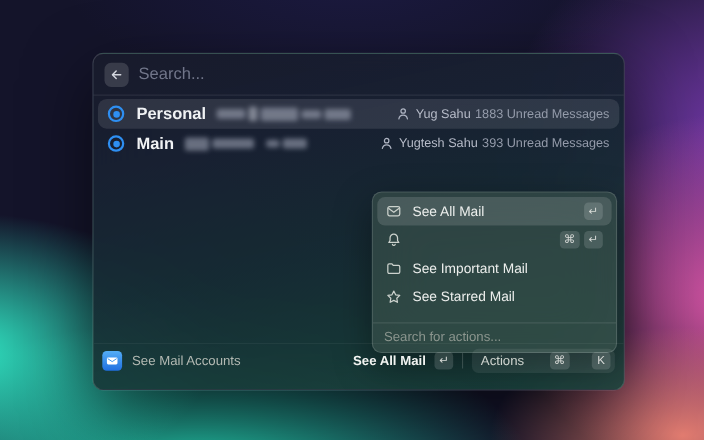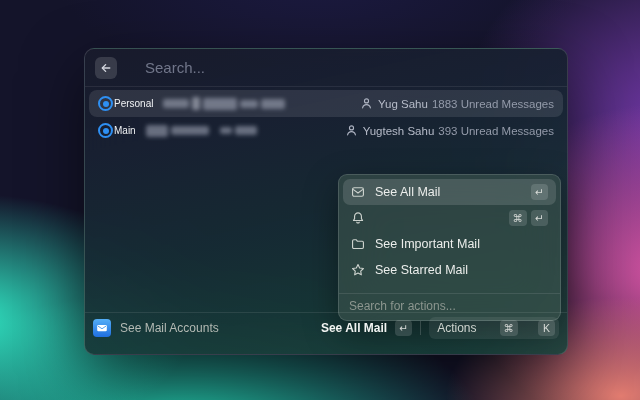--- a/index.html
+++ b/index.html
@@ -27,33 +27,33 @@
     box-shadow:0 22px 60px rgba(0,0,0,0.5);
     backdrop-filter:blur(30px);
   }
 
   
   .header { height:38px; display:flex; align-items:center; padding:0 10px;
             border-bottom:1px solid rgba(255,255,255,0.08); }
   .back-btn { width:22px; height:22px; border-radius:6px; background:rgba(255,255,255,0.14);
               display:flex; align-items:center; justify-content:center; flex:0 0 auto; cursor:pointer; }
   .back-btn svg { stroke:#d3d6de; }
-  .search-input { flex:1; margin-left:28px; background:transparent; border:none; outline:none;
+  .search-input { flex:1; margin-left:9px; background:transparent; border:none; outline:none;
                   font-size:15px; color:#e8eaed; font-family:inherit; }
   .search-input::placeholder { color:#71768a; }
 
   
   .list { padding:3px 4px; }
   .row { height:27px; display:flex; align-items:center; padding:0 9px; border-radius:8px;
          cursor:pointer; }
   .row.selected { background:rgba(255,255,255,0.10); }
   .radio { width:15px; height:15px; border-radius:50%; border:2px solid #2e8ff2;
            position:relative; flex:0 0 auto; }
   .radio::after { content:''; position:absolute; inset:2.5px; border-radius:50%; background:#2e8ff2; }
-  .acc-name { margin-left:1px; font-size:10px; font-weight:normal; color:#f0f2f4; white-space:nowrap; }
+  .acc-name { margin-left:11px; font-size:15px; font-weight:bold; color:#f0f2f4; white-space:nowrap; }
   .redacted { display:flex; align-items:center; gap:3px; margin-left:10px; filter:blur(2.2px); opacity:0.55; }
   .redacted i { display:block; background:#aab0c0; border-radius:2px; }
   .redacted.r1 i:nth-child(1){width:26px;height:9px}
   .redacted.r1 i:nth-child(2){width:8px;height:13px;background:#c6cbd6}
   .redacted.r1 i:nth-child(3){width:34px;height:12px}
   .redacted.r1 i:nth-child(4){width:18px;height:8px}
   .redacted.r1 i:nth-child(5){width:24px;height:10px}
   .redacted.r2 i:nth-child(1){width:22px;height:12px}
   .redacted.r2 i:nth-child(2){width:38px;height:9px}
   .redacted.r2 i:nth-child(3){width:12px;height:7px;margin-left:8px}

